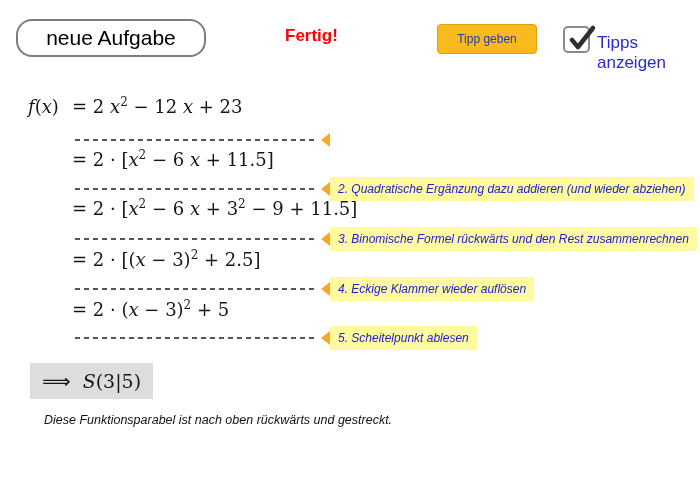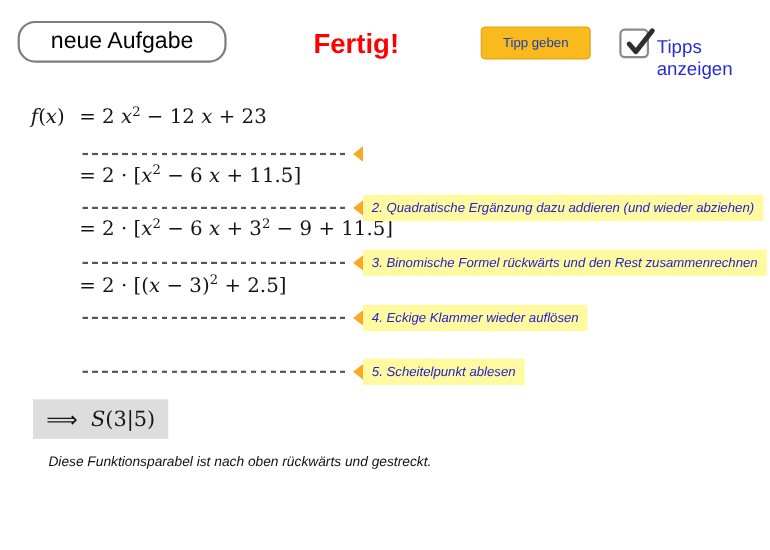--- a/index.html
+++ b/index.html
@@ -5,21 +5,21 @@
   * { margin:0; padding:0; box-sizing:border-box; }
   html,body { width:700px; height:500px; background:#ffffff; overflow:hidden;
               font-family:"Liberation Sans", sans-serif; }
   .stage { position:absolute; left:0; top:0; width:700px; height:500px; background:#ffffff; }
 
   
   .btn-new { position:absolute; left:16px; top:19px; width:190px; height:38px;
              background:#ffffff; border:2px solid #7d7d7d; border-radius:16px;
              font-family:"Liberation Sans",sans-serif; font-size:21px; color:#000;
              display:flex; align-items:center; justify-content:center; cursor:pointer; }
-  .status  { position:absolute; left:285px; top:26px; font-size:25px; font-weight:bold; color:#ff0000; }
+  .status  { position:absolute; left:285px; top:26px; font-size:17px; font-weight:bold; color:#ff0000; }
   .btn-tip { position:absolute; left:437px; top:24px; width:100px; height:30px;
              background:#f8ba1c; border:1px solid #dfa112; border-radius:4px;
              font-family:"Liberation Sans",sans-serif; font-size:12px; color:#1b3fae;
              display:flex; align-items:center; justify-content:center; cursor:pointer; }
   .cb      { position:absolute; left:563px; top:26px; width:27px; height:27px;
              background:#ffffff; border:2px solid #8a8a8a; border-radius:5px; cursor:pointer; }
   .cb svg  { position:absolute; left:1px; top:-4px; overflow:visible; }
   .cb-label{ position:absolute; left:597px; top:33px; font-size:17px; color:#2a2ad4; cursor:pointer; }
 
   
@@ -72,20 +72,23 @@
   </div>
   <div class="eqline" style="top:149px">
     <span class="rhs">= 2 · [<span class="mi">x</span><sup>2</sup> − 6 <span class="mi">x</span> + 11.5]</span>
   </div>
   <div class="eqline" style="top:198px">
     <span class="rhs">= 2 · [<span class="mi">x</span><sup>2</sup> − 6 <span class="mi">x</span> + 3<sup>2</sup> − 9 + 11.5]</span>
   </div>
   <div class="eqline" style="top:249px">
     <span class="rhs">= 2 · [(<span class="mi">x</span> − 3)<sup>2</sup> + 2.5]</span>
   </div>
+  <div class="eqline" style="top:299px">
+    <span class="rhs">= 2 · (<span class="mi">x</span> − 3)<sup>2</sup> + 5</span>
+  </div>
 
   <div class="steprow" style="top:128px">
     <div class="dash"></div>
     <div class="tip-ptr"></div>
   </div>
   <div class="steprow" style="top:177px">
     <div class="dash"></div>
     <div class="tip-ptr"></div>
     <div class="tip">2. Quadratische Ergänzung dazu addieren (und wieder abziehen)</div>
   </div>

